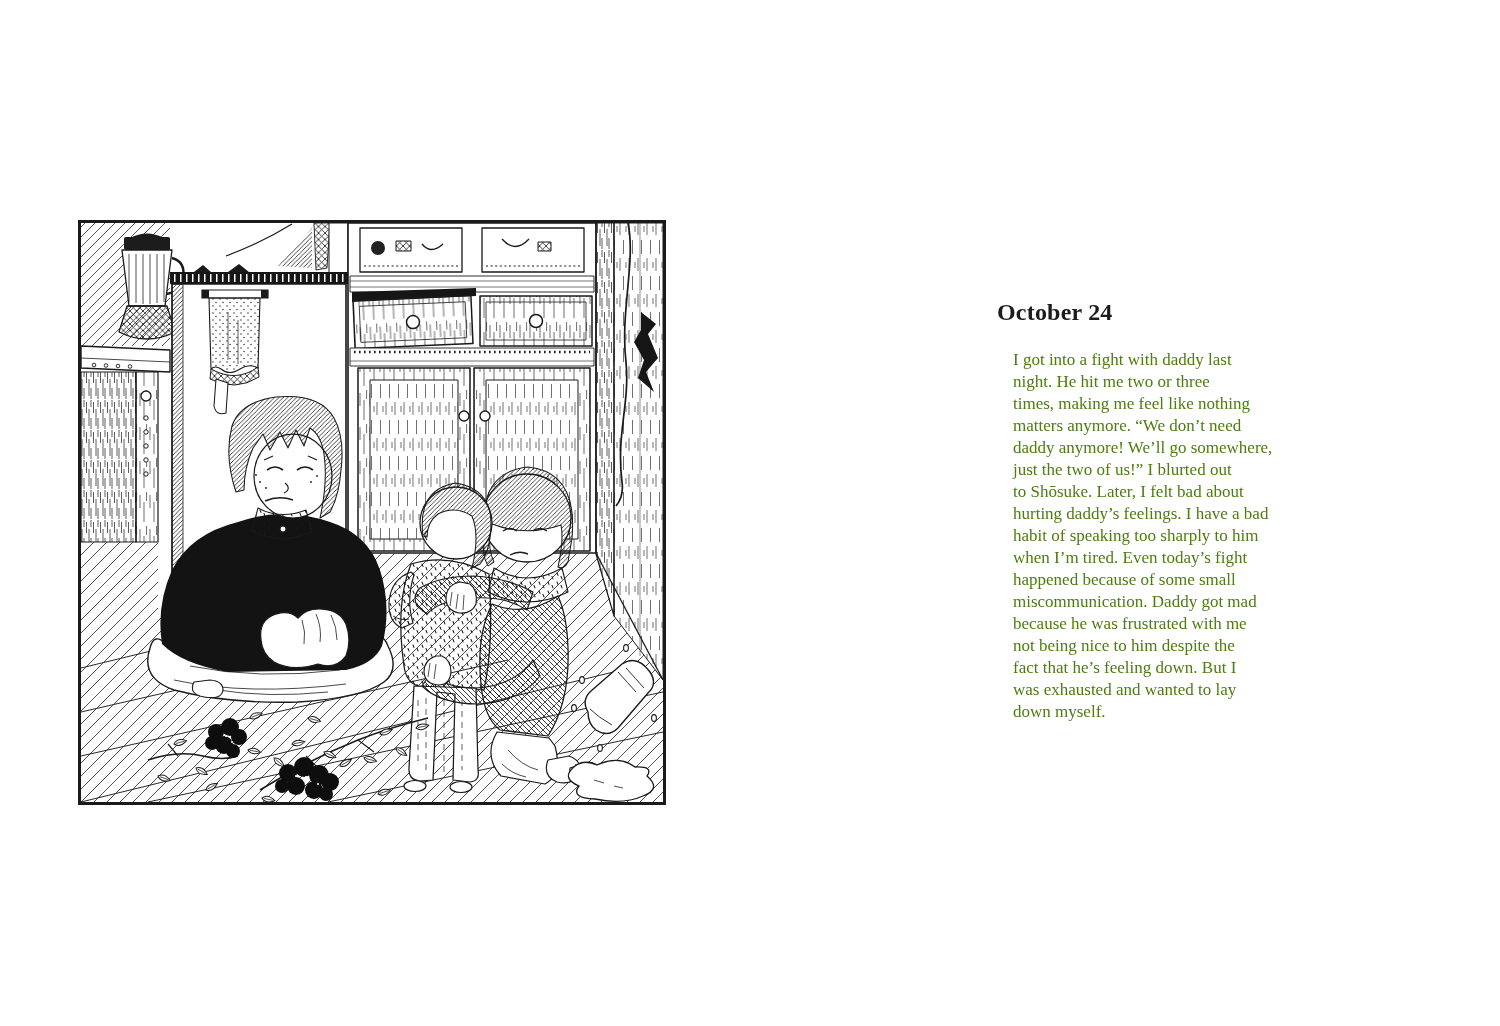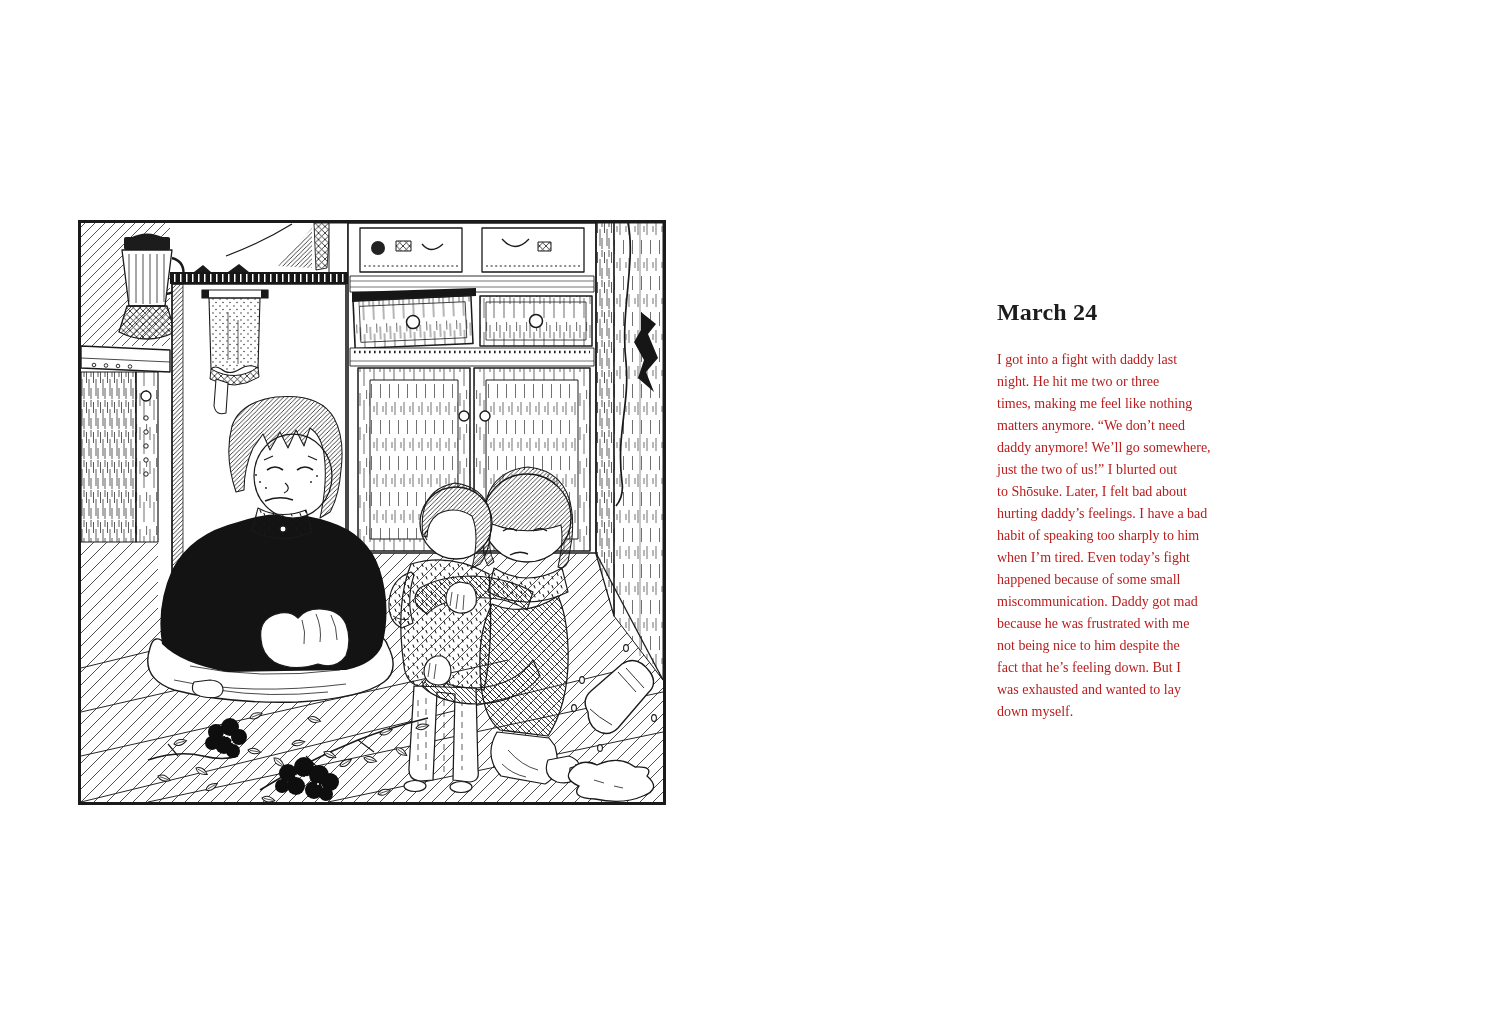--- a/index.html
+++ b/index.html
@@ -13,21 +13,21 @@
   }
   .panel svg{display:block;width:100%;height:100%;}
   .entry{
     position:absolute;left:997px;top:299px;width:320px;
   }
   .entry h2{
     margin:0 0 24px 0;font-size:24px;line-height:26px;font-weight:bold;
     letter-spacing:0.2px;color:#1c1c1c;
   }
   .entry p{
-    margin:0;font-size:14px;line-height:22px;white-space:pre-line;color:#b91c1c;
+    margin:16px;font-size:17px;line-height:22px;white-space:pre-line;color:#4d7c0f;
   }
 </style>
 </head>
 <body>
 
 <figure class="panel" role="img" aria-label="Black-and-white ink drawing of a kitchen: a parent in a dark sweater sits cross-legged on the wooden floor with head bowed, while a toddler and an older child hug beside a tipped-over cup with spilled liquid; broken flower branches with dark blossoms and leaves lie scattered on the floor in front of a refrigerator, a wooden cupboard and a blender on a side table.">
 <svg viewBox="0 0 588 585" xmlns="http://www.w3.org/2000/svg">
   <defs>
     <pattern id="wallH" width="10" height="10" patternUnits="userSpaceOnUse">
       <path d="M-1,11 L11,-1" stroke="#2b2b2b" stroke-width="0.8" fill="none"></path>
@@ -303,21 +303,21 @@
           <circle cx="240" cy="564" r="1" fill="#ffffff"></circle>
           <circle cx="218" cy="556" r="1" fill="#ffffff"></circle>
     </g>
   </g>
 
   <rect x="1.5" y="1.5" width="585" height="582" fill="none" stroke="#1a1a1a" stroke-width="3"></rect>
 </svg>
 </figure>
 
 <section class="entry">
-  <h2>March 24</h2>
+  <h2>October 24</h2>
   <p>I got into a fight with daddy last
 night. He hit me two or three
 times, making me feel like nothing
 matters anymore. “We don’t need
 daddy anymore! We’ll go somewhere,
 just the two of us!” I blurted out
 to Shōsuke. Later, I felt bad about
 hurting daddy’s feelings. I have a bad
 habit of speaking too sharply to him
 when I’m tired. Even today’s fight

